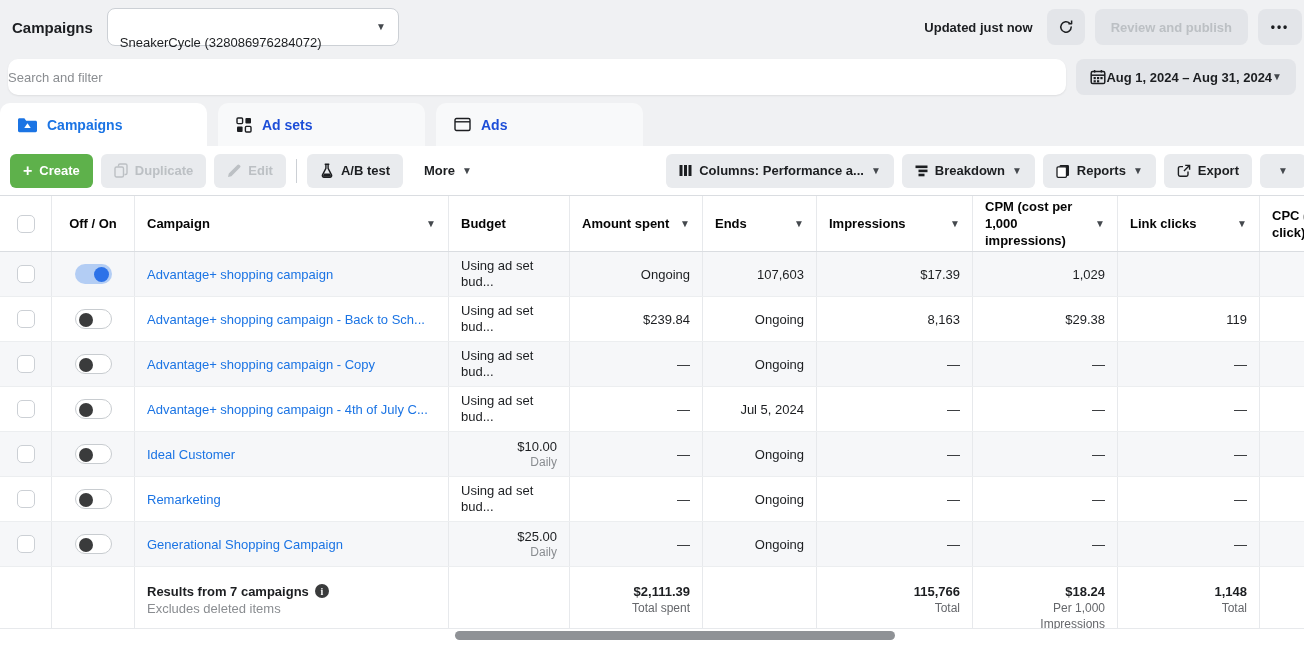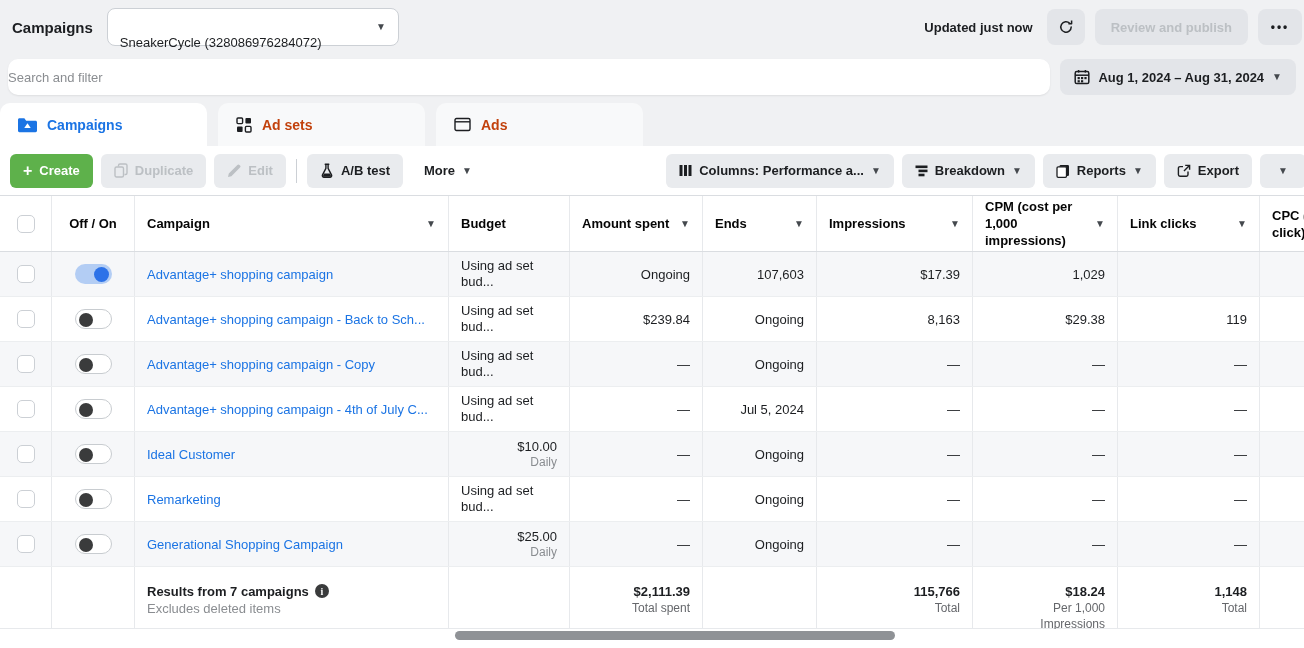--- a/index.html
+++ b/index.html
@@ -31,28 +31,28 @@
 
   
   .filter-row { height: 46px; display: flex; align-items: center; padding: 0 8px; gap: 10px; flex: 0 0 auto; }
   .search-input {
     flex: 1; height: 36px; background: #fff; border: none; border-radius: 10px; padding: 0 0;
     font-size: 13px; font-family: inherit; color: #1c1e21; box-shadow: 0 1px 2px rgba(0,0,0,.08);
   }
   .search-input::placeholder { color: #8a8d91; }
   .date-btn {
     height: 36px; background: #e3e5e9; border: none; border-radius: 8px; padding: 0 14px;
-    display: flex; align-items: center; gap: 8px; font-size: 13px; font-weight: 600; font-family: inherit; cursor: pointer; color:#1c1e21;
+    display: flex; align-items: center; gap: 0; font-size: 13px; font-weight: 600; font-family: inherit; cursor: pointer; color:#1c1e21;
   }
 
   
   .tabs-row { height: 46px; display: flex; align-items: flex-end; gap: 11px; flex: 0 0 auto; }
   .tab {
     width: 207px; height: 43px; border-radius: 10px 10px 0 0; display: flex; align-items: center;
-    padding: 0 18px; gap: 10px; background: rgba(255,255,255,.55); cursor: pointer; font-weight: bold; font-size: 14px; color: #c2410c;
+    padding: 0 18px; gap: 10px; background: rgba(255,255,255,.55); cursor: pointer; font-weight: bold; font-size: 14px; color: #1d4ed8;
   }
   .tab.active { background: #fff; color: #1b74e4; }
 
   
   .card { background: #fff; flex: 1; display: flex; flex-direction: column; overflow: hidden; }
 
   
   .toolbar { height: 49px; display: flex; align-items: center; padding: 0 10px; gap: 8px; flex: 0 0 auto; }
   .tbtn { height: 34px; border: none; border-radius: 6px; padding: 0 13px; font-size: 13px; font-weight: 600; font-family: inherit;
           display: flex; align-items: center; gap: 7px; background: #e9ebee; color: #1c1e21; cursor: pointer; white-space: nowrap; }

